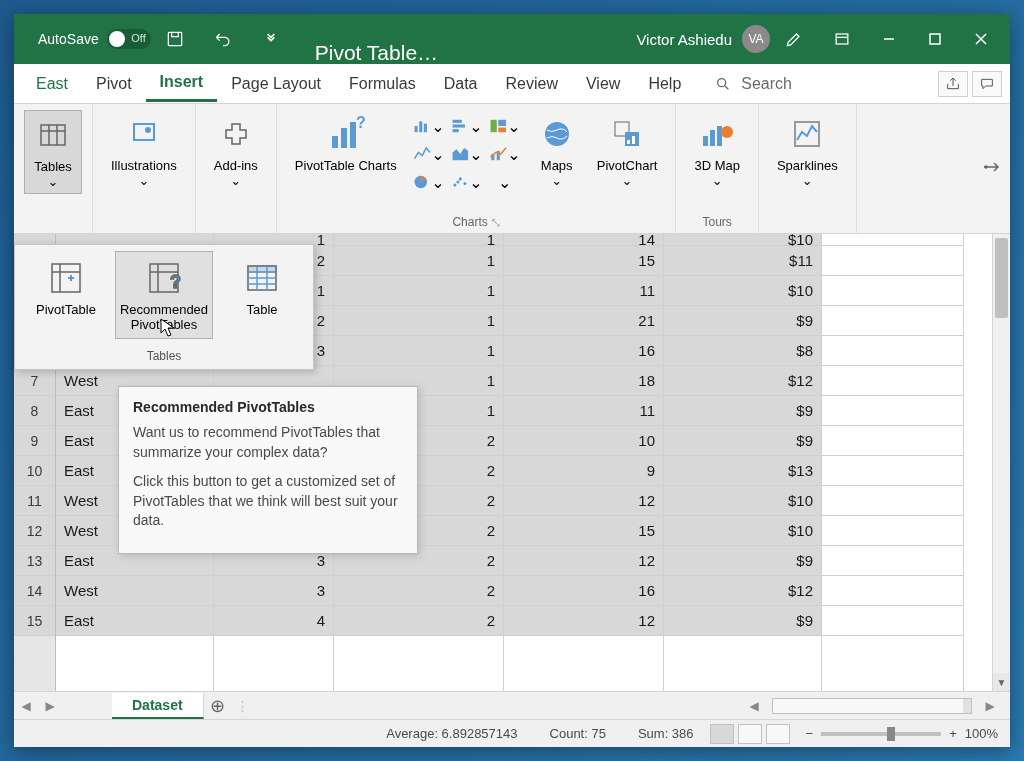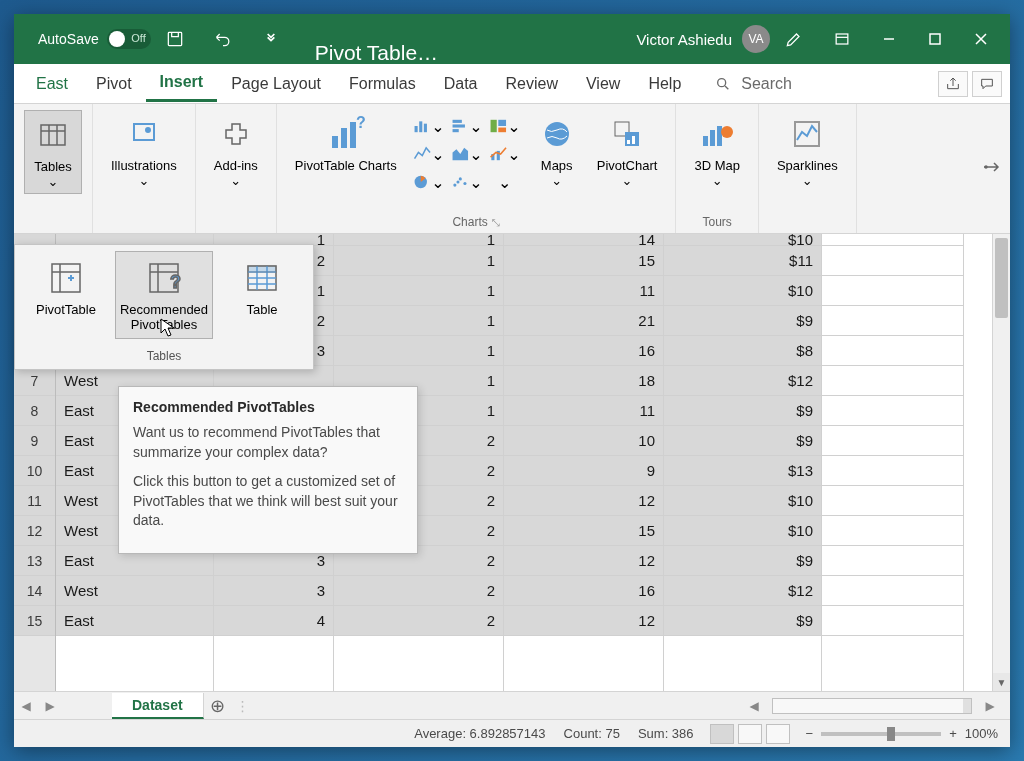--- a/index.html
+++ b/index.html
@@ -56,21 +56,21 @@
 .scroll-thumb { position: absolute; left: 2px; right: 2px; top: 4px; height: 80px; background: #c0c0c0; border-radius: 2px; }
 .scroll-btn-v { position: absolute; left: 0; right: 0; height: 18px; background: #e8e8e8; display: flex; align-items: center; justify-content: center; font-size: 10px; color: #666; }
 .tabbar { height: 28px; background: #f0f0f0; border-top: 1px solid #d4d4d4; display: flex; align-items: center; }
 .tab-nav { width: 24px; height: 28px; display: flex; align-items: center; justify-content: center; color: #888; font-size: 12px; }
 .sheet-tab { padding: 4px 20px; background: #fff; border-right: 1px solid #d4d4d4; font-size: 14px; font-weight: 600; color: #217346; border-bottom: 2px solid #217346; }
 .add-sheet { width: 28px; height: 28px; display: flex; align-items: center; justify-content: center; color: #666; font-size: 18px; }
 .hscroll { flex: 1; display: flex; align-items: center; padding: 0 8px; gap: 6px; justify-content: flex-end; }
 .hscroll-track { width: 200px; height: 16px; background: #e0e0e0; border: 1px solid #c0c0c0; position: relative; }
 .hscroll-thumb { position: absolute; left: 0; top: 0; bottom: 0; width: 190px; background: #f8f8f8; }
 .statusbar { height: 28px; background: #f0f0f0; border-top: 1px solid #d4d4d4; display: flex; align-items: center; padding: 0 12px; font-size: 13px; color: #4a4a4a; gap: 16px; }
-.statusbar .stats { margin-left: auto; display: flex; gap: 18px; align-items: center; }
+.statusbar .stats { margin-left: auto; display: flex; gap: 32px; align-items: center; }
 .view-btns { display: flex; gap: 4px; }
 .view-btn { width: 24px; height: 20px; border: 1px solid #c0c0c0; background: #f8f8f8; }
 .view-btn.active { background: #d8d8d8; }
 .zoom { display: flex; align-items: center; gap: 8px; }
 .zoom-slider { width: 120px; height: 4px; background: #c0c0c0; position: relative; }
 .zoom-handle { position: absolute; left: 55%; top: -5px; width: 8px; height: 14px; background: #888; }
 .cursor-pointer { position: absolute; top: 318px; left: 160px; z-index: 200; }
 .share-btns { margin-left: auto; display: flex; gap: 4px; }
 .share-btn { width: 30px; height: 26px; border: 1px solid #d0d0d0; background: #fafafa; display: flex; align-items: center; justify-content: center; }
 .grip { width: 8px; color: #bbb; font-size: 14px; margin: 0 4px; }

